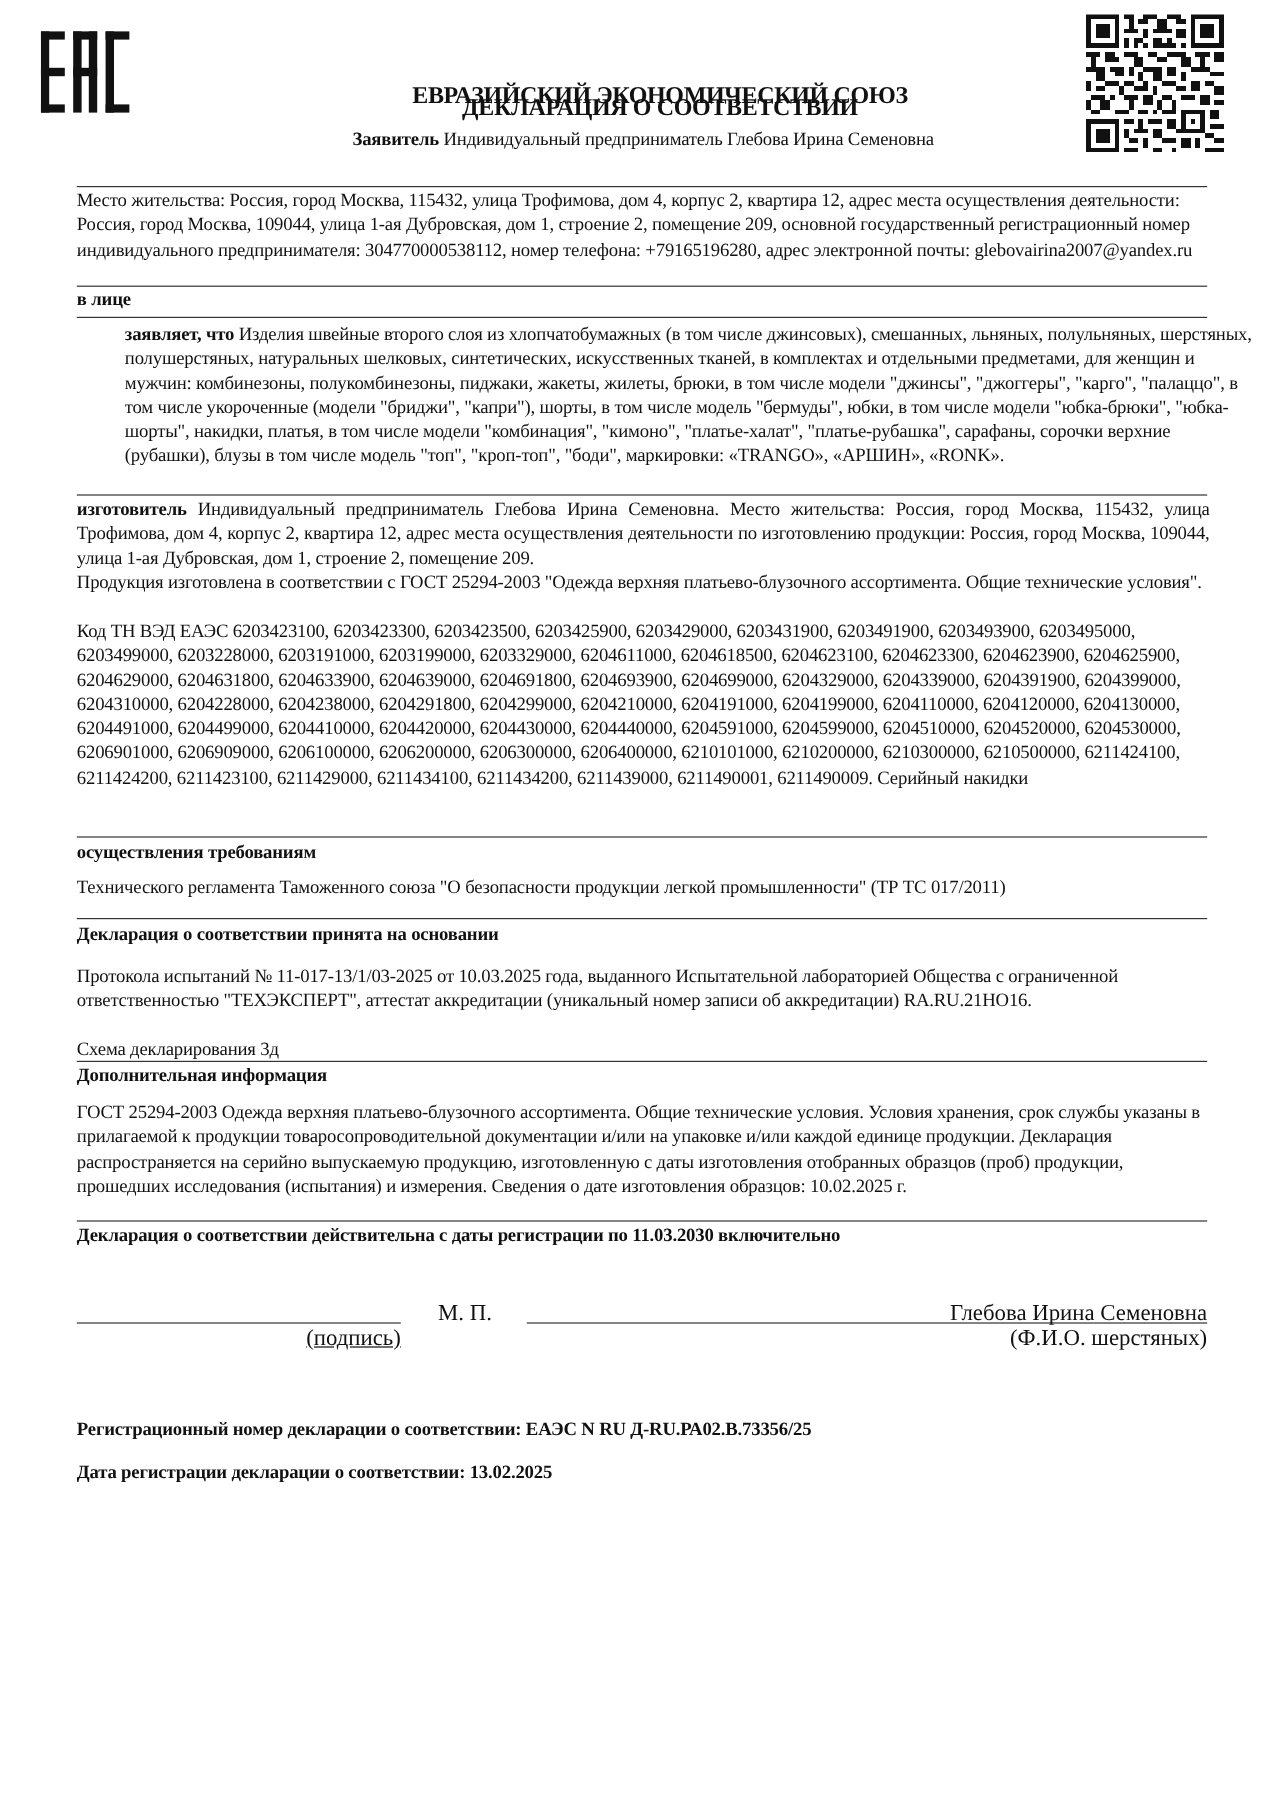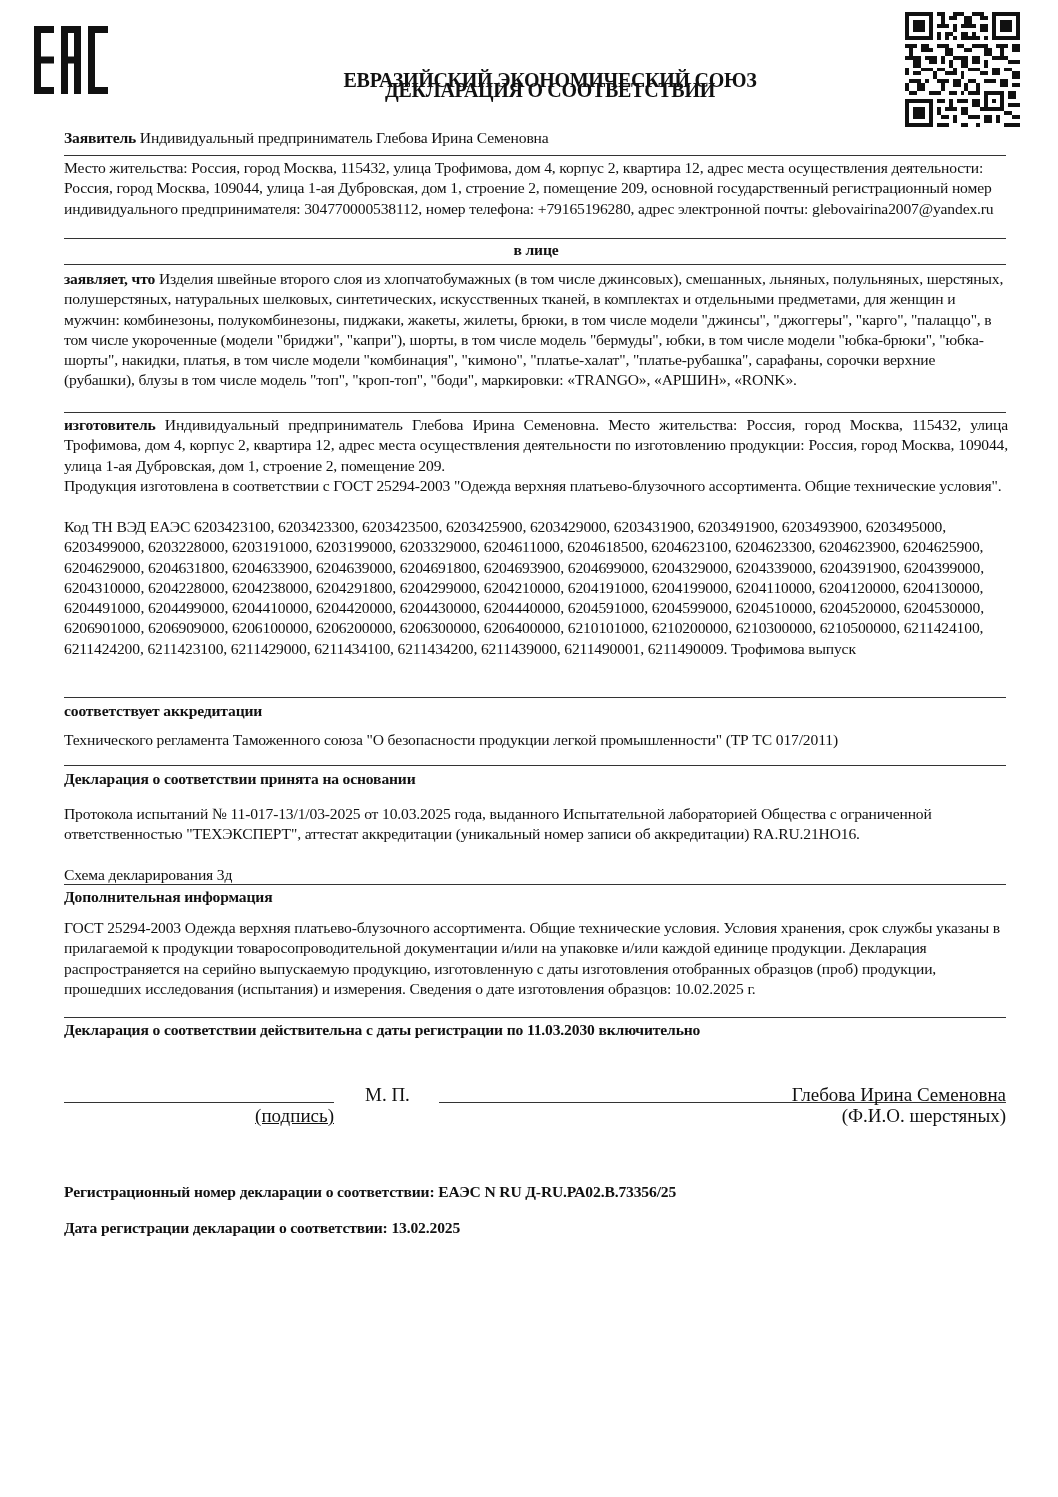--- a/index.html
+++ b/index.html
@@ -163,50 +163,50 @@
     <rect x="8" y="28" width="3" height="1"></rect>
       <rect x="14" y="28" width="2" height="1"></rect>
       <rect x="18" y="28" width="1" height="1"></rect>
       <rect x="25" y="28" width="4" height="1"></rect>
   </g>
 </svg>
 
 <div class="abs title title1">ЕВРАЗИЙСКИЙ ЭКОНОМИЧЕСКИЙ СОЮЗ</div>
 <div class="abs title title2">ДЕКЛАРАЦИЯ О СООТВЕТСТВИИ</div>
 
-<div class="abs txt" style="top:128px;">
+<div class="abs txt" style="top:107px;text-align:center;">
   <span class="b">Заявитель</span>
   <span>Индивидуальный предприниматель Глебова Ирина Семеновна</span>
 </div>
 <div class="hr" style="top:155px;"></div>
 <div class="abs txt" style="top:158px;">Место жительства: Россия, город Москва, 115432, улица Трофимова, дом 4, корпус 2, квартира 12, адрес места осуществления деятельности: Россия, город Москва, 109044, улица 1-ая Дубровская, дом 1, строение 2, помещение 209, основной государственный регистрационный номер индивидуального предпринимателя: 304770000538112, номер телефона: +79165196280, адрес электронной почты: glebovairina2007@yandex.ru</div>
 <div class="hr" style="top:238px;"></div>
 
-<div class="abs txt b" style="top:240px;text-align:center;">в лице</div>
+<div class="abs txt b" style="top:240px;">в лице</div>
 <div class="hr" style="top:264px;"></div>
 
-<div class="abs txt" style="top:269px;">
+<div class="abs txt" style="top:269px;margin-left:40px;">
   <span class="b">заявляет, что</span>
   <span>Изделия швейные второго слоя из хлопчатобумажных (в том числе джинсовых), смешанных, льняных, полульняных, шерстяных, полушерстяных, натуральных шелковых, синтетических, искусственных тканей, в комплектах и отдельными предметами, для женщин и мужчин: комбинезоны, полукомбинезоны, пиджаки,  жакеты, жилеты, брюки, в том числе модели "джинсы", "джоггеры", "карго", "палаццо", в том числе укороченные (модели "бриджи", "капри"), шорты, в том  числе модель "бермуды", юбки, в том числе модели "юбка-брюки", "юбка-шорты", накидки, платья, в том числе модели "комбинация", "кимоно", "платье-халат", "платье-рубашка", сарафаны, сорочки верхние (рубашки), блузы в том числе модель "топ", "кроп-топ", "боди", маркировки: «TRANGO», «АРШИН», «RONK».</span>
 </div>
 <div class="hr" style="top:412px;"></div>
 
 <div class="abs txt justify" style="top:415px;">
   <span class="b">изготовитель</span>
   <span>Индивидуальный предприниматель Глебова Ирина Семеновна. Место жительства: Россия, город Москва, 115432, улица Трофимова, дом 4, корпус 2, квартира 12, адрес места осуществления деятельности по изготовлению продукции: Россия, город Москва, 109044, улица 1-ая Дубровская, дом 1, строение 2, помещение 209.</span>
 </div>
 <div class="abs txt justify" style="top:476px;">Продукция изготовлена в соответствии с ГОСТ 25294-2003 "Одежда верхняя платьево-блузочного ассортимента. Общие технические условия".</div>
 <div class="abs txt" style="top:517px;">
   <span>Код ТН ВЭД ЕАЭС</span>
   <span>6203423100, 6203423300, 6203423500, 6203425900, 6203429000, 6203431900, 6203491900, 6203493900, 6203495000, 6203499000, 6203228000, 6203191000, 6203199000, 6203329000, 6204611000, 6204618500, 6204623100, 6204623300, 6204623900, 6204625900, 6204629000, 6204631800, 6204633900, 6204639000, 6204691800, 6204693900, 6204699000, 6204329000, 6204339000, 6204391900, 6204399000, 6204310000, 6204228000, 6204238000, 6204291800, 6204299000, 6204210000, 6204191000, 6204199000, 6204110000, 6204120000, 6204130000, 6204491000, 6204499000, 6204410000, 6204420000, 6204430000, 6204440000, 6204591000, 6204599000, 6204510000, 6204520000, 6204530000, 6206901000, 6206909000, 6206100000, 6206200000, 6206300000, 6206400000, 6210101000, 6210200000, 6210300000, 6210500000, 6211424100, 6211424200, 6211423100, 6211429000, 6211434100, 6211434200, 6211439000, 6211490001, 6211490009.</span>
-  <span>Трофимова выпуск</span>
+  <span>Серийный накидки</span>
 </div>
 <div class="hr" style="top:697px;"></div>
 
-<div class="abs txt b" style="top:701px;">соответствует аккредитации</div>
+<div class="abs txt b" style="top:701px;">осуществления требованиям</div>
 <div class="abs txt" style="top:730px;">Технического регламента Таможенного союза "О безопасности продукции легкой промышленности" (ТР ТС 017/2011)</div>
 <div class="hr" style="top:765px;"></div>
 
 <div class="abs txt b" style="top:769px;">Декларация о соответствии принята на основании</div>
 <div class="abs txt" style="top:804px;">Протокола испытаний № 11-017-13/1/03-2025 от 10.03.2025 года, выданного Испытательной лабораторией Общества с ограниченной ответственностью "ТЕХЭКСПЕРТ", аттестат аккредитации (уникальный номер записи об аккредитации) RA.RU.21НО16.</div>
 <div class="abs txt" style="top:865px;">Схема декларирования 3д</div>
 <div class="hr" style="top:884px;"></div>
 
 <div class="abs txt b" style="top:887px;">Дополнительная информация</div>
 <div class="abs txt" style="top:918px;">ГОСТ 25294-2003 Одежда верхняя платьево-блузочного ассортимента. Общие технические условия. Условия хранения, срок службы указаны в прилагаемой к продукции товаросопроводительной документации и/или на упаковке и/или каждой единице продукции. Декларация распространяется на серийно выпускаемую продукцию, изготовленную с даты изготовления отобранных образцов (проб) продукции, прошедших исследования (испытания) и измерения. Сведения о дате изготовления образцов: 10.02.2025 г.</div>

